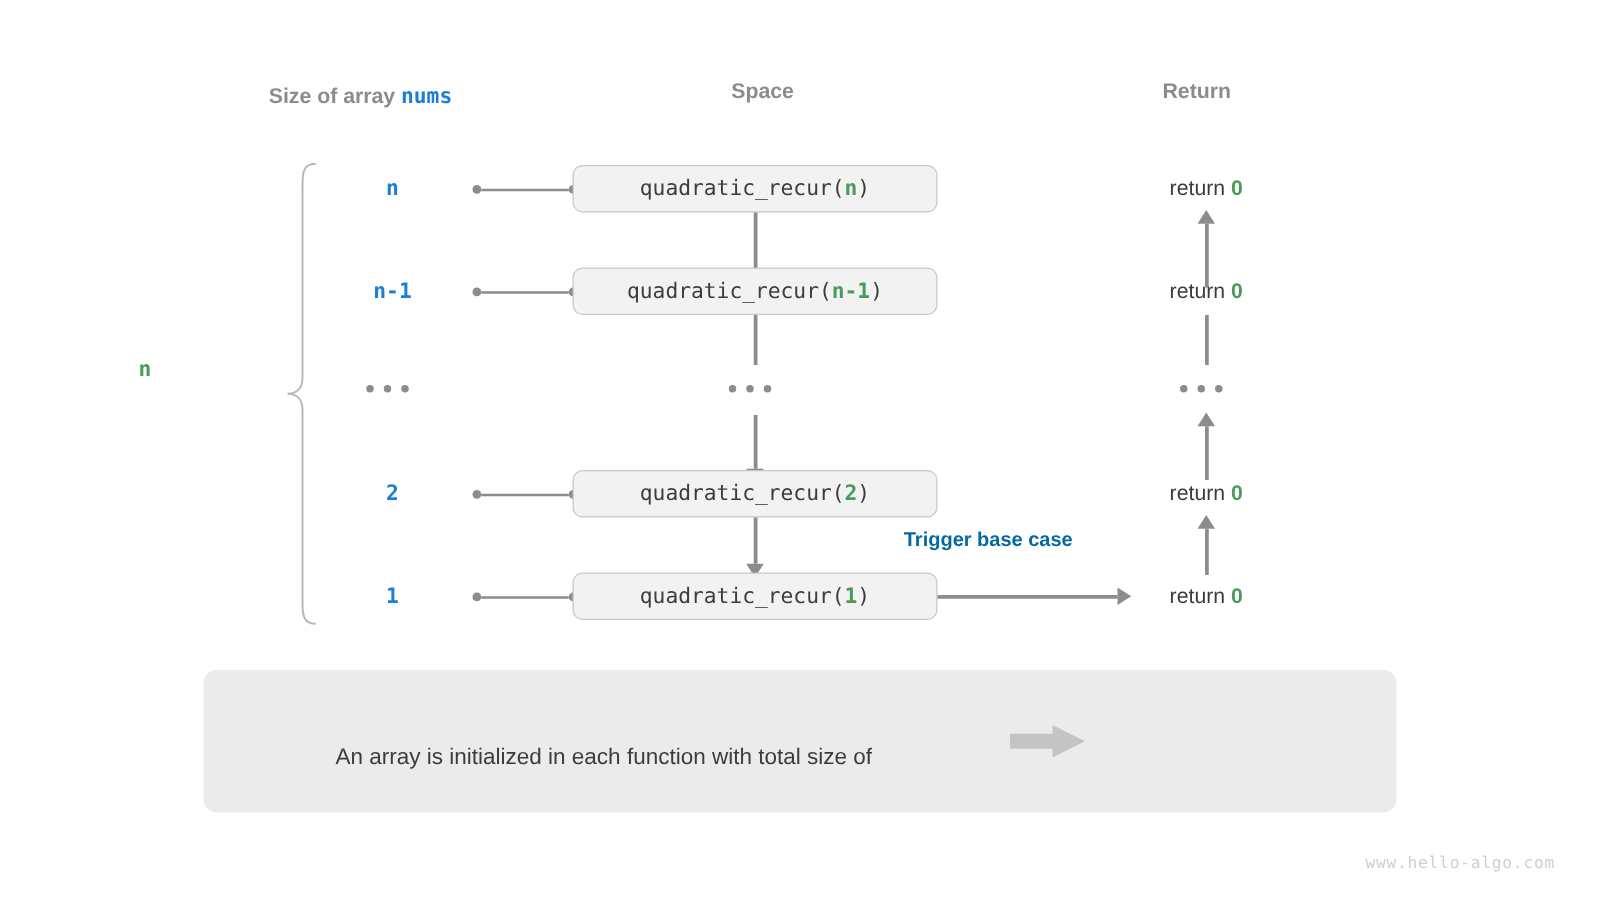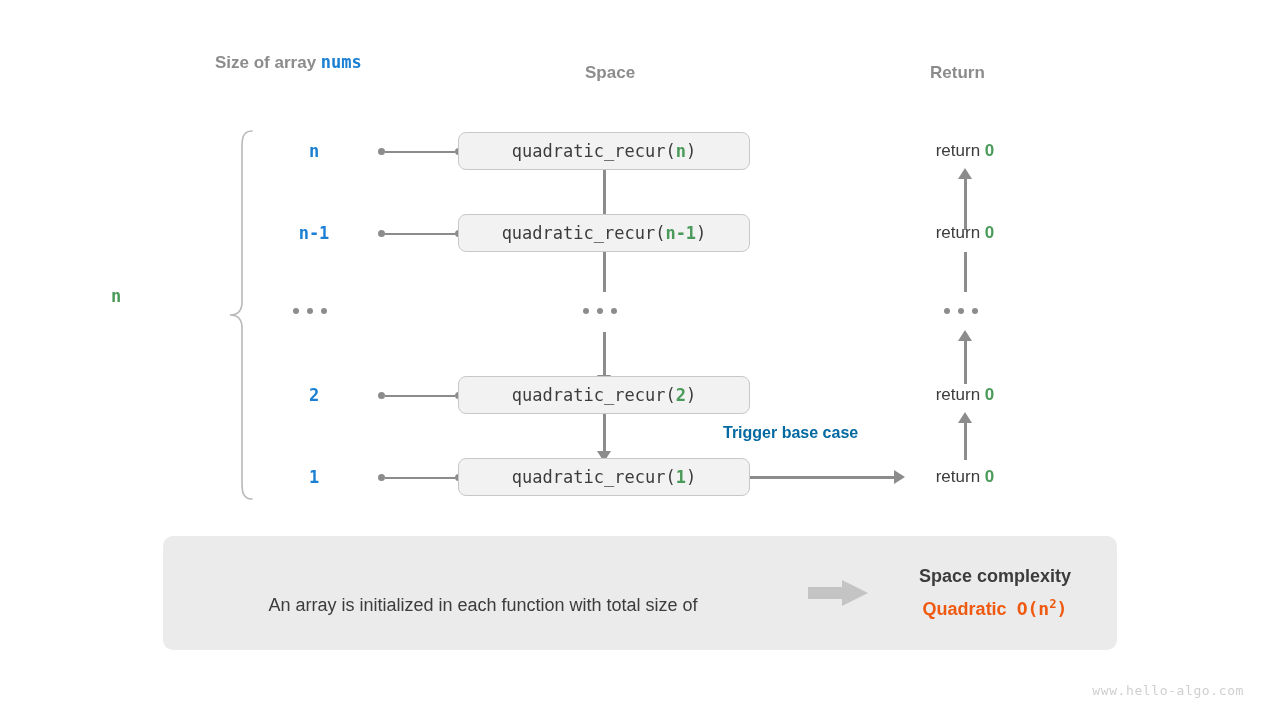--- a/index.html
+++ b/index.html
@@ -28,21 +28,21 @@
     font-weight: bold;
     color: #8c8c8c;
     white-space: nowrap;
   }
   .col-header .mono-blue {
     font-family: "DejaVu Sans Mono", monospace;
     color: #1b7fd4;
     font-weight: bold;
     font-size: 17px;
   }
-  #hdr-size { left: 215px; top: 52px; text-align: center; }
+  #hdr-size { left: 215px; top: 67px; text-align: center; }
   #hdr-call { left: 585px; top: 63px; }
   #hdr-return { left: 930px; top: 63px; }
 
   
   #depth-label {
     position: absolute;
     left: 28px;
     top: 284px;
     width: 176px;
     text-align: center;
@@ -428,21 +428,17 @@
 
   <div id="summary">
     <div id="summary-left">
       <div id="summary-text">An array is initialized in each function with total size of</div>
     </div>
 
     <svg id="summary-arrow" viewBox="0 0 60 26">
       <path d="M0 7 L34 7 L34 0 L60 13 L34 26 L34 19 L0 19 Z" fill="#c4c4c4"></path>
     </svg>
 
-    <div id="summary-right">
-      <div id="complexity-title">Space complexity</div>
-      <div id="complexity-value"><span>Quadratic</span>&nbsp;&nbsp;<span class="mono">O(n</span><sup class="mono">2</sup><span class="mono">)</span></div>
-    </div>
   </div>
 
   <div id="watermark">www.hello-algo.com</div>
 
 </div>
 
 </body></html>

